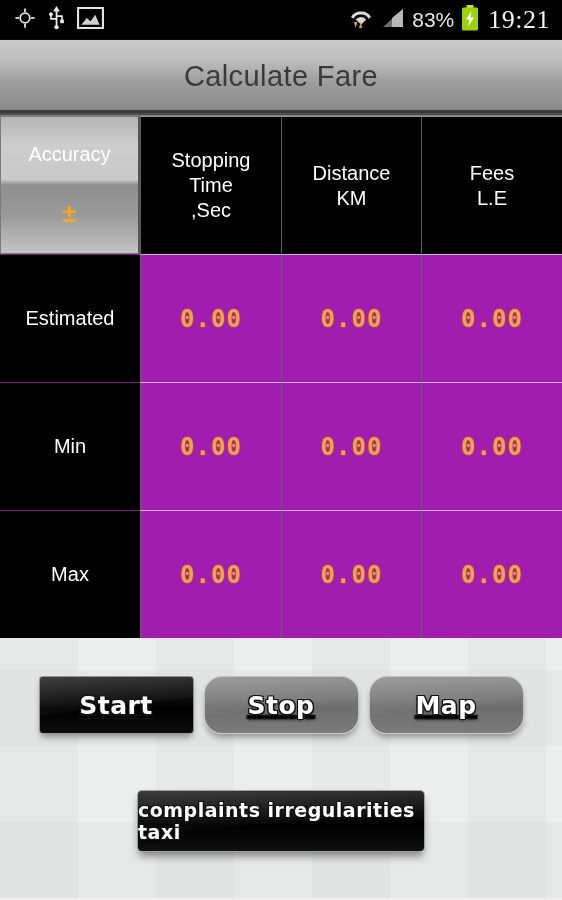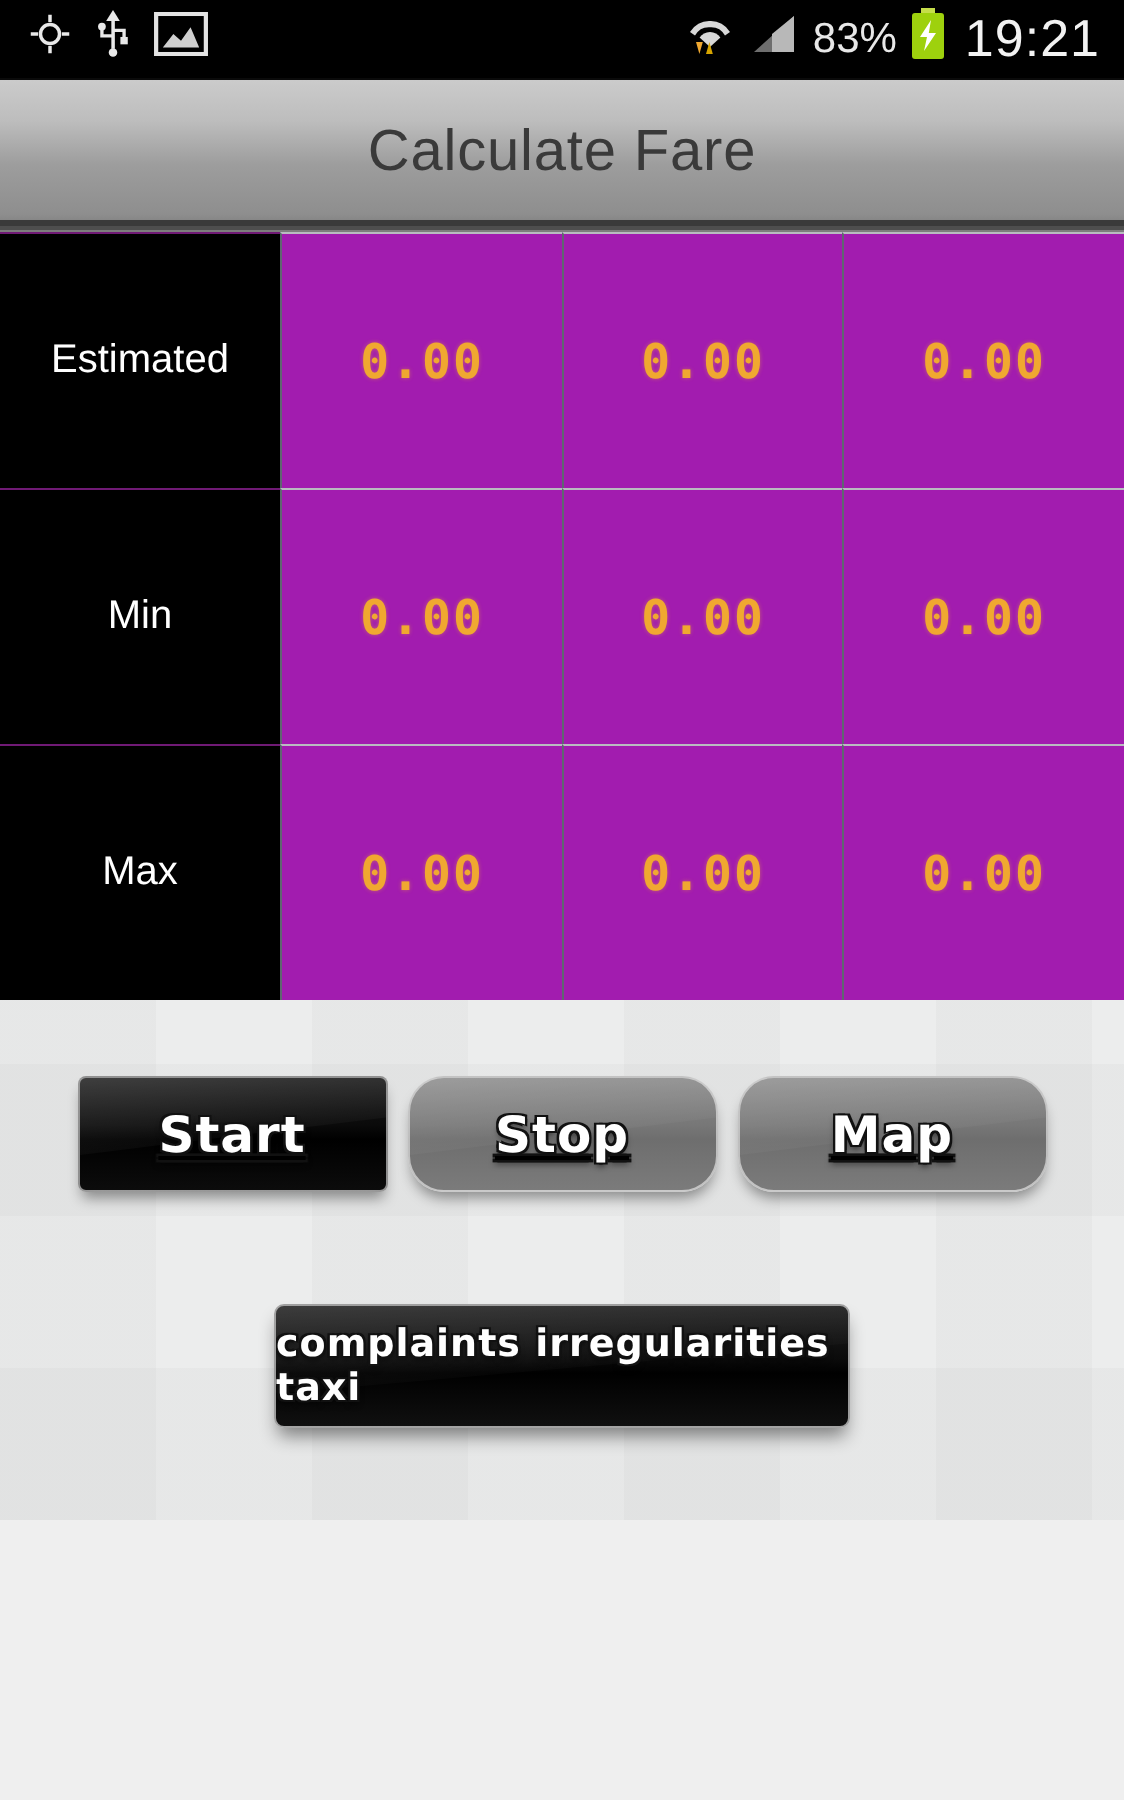--- a/index.html
+++ b/index.html
@@ -34,21 +34,21 @@
   .sb-pct {
     color:#e8e8e8;
     font-size:21px;
     letter-spacing:0px;
     font-family:"Liberation Sans", sans-serif;
   }
   .sb-time {
     color:#f2f2f2;
     font-size:26px;
     letter-spacing:0.5px;
-    font-family:Liberation Sans, sans-serif;
+    font-family:Liberation Serif, serif;
     padding-left:2px;
   }
 
   
   .titlebar {
     height:75px;
     background:linear-gradient(to bottom,#cbcbcb 0%,#bdbdbd 28%,#9d9d9d 58%,#8e8e8e 92%,#7e7e7e 100%);
     display:flex; align-items:center; justify-content:center;
     border-bottom:2px solid #4e4e4e;
     position:relative;
@@ -282,20 +282,45 @@
       <span class="sb-time">19:21</span>
     </div>
   </div>
 
   <div class="titlebar">
     <span class="title-text">Calculate Fare</span>
   </div>
 
   <div class="table">
 
+    <div class="trow hrow">
+      <div class="cell c0 hdr-accuracy">
+        <span class="acc-label">Accuracy</span>
+        <span class="acc-plus">±</span>
+      </div>
+      <div class="cell c1 hdr-dark">
+        <div>
+          <div>Stopping</div>
+          <div>Time</div>
+          <div>,Sec</div>
+        </div>
+      </div>
+      <div class="cell c2 hdr-dark">
+        <div>
+          <div>Distance</div>
+          <div>KM</div>
+        </div>
+      </div>
+      <div class="cell c3 hdr-dark">
+        <div>
+          <div>Fees</div>
+          <div>L.E</div>
+        </div>
+      </div>
+    </div>
 
     <div class="trow drow">
       <div class="cell c0 lbl-cell">Estimated</div>
       <div class="cell c1 val-cell">
         <span class="lcd">0.00</span>
       </div>
       <div class="cell c2 val-cell">
         <span class="lcd">0.00</span>
       </div>
       <div class="cell c3 val-cell">

